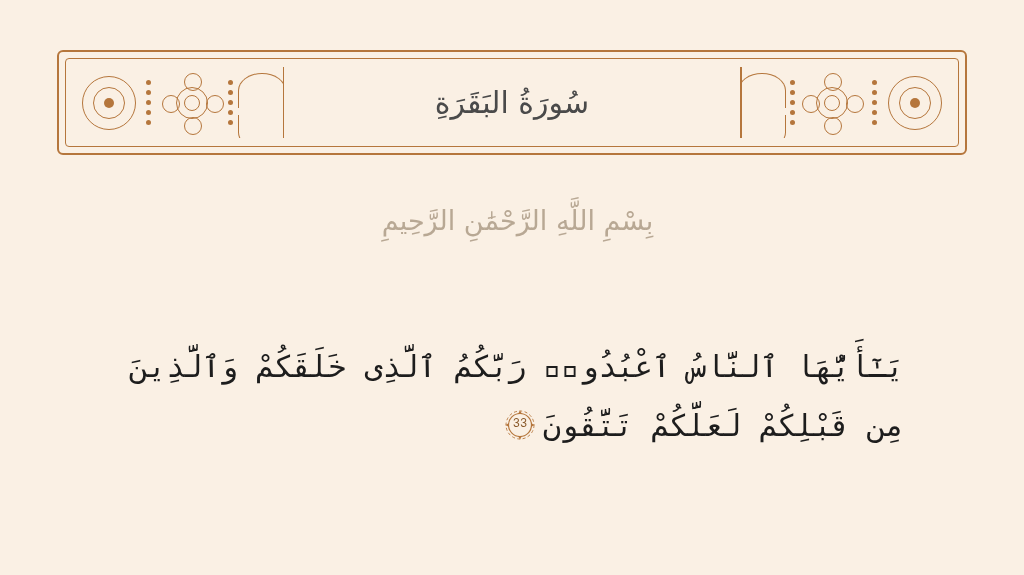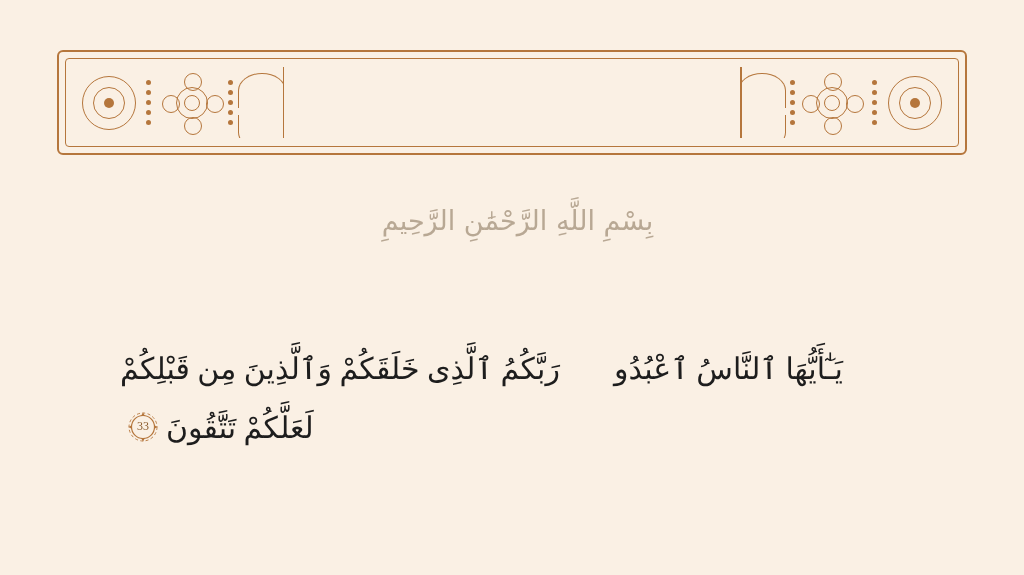--- a/index.html
+++ b/index.html
@@ -144,25 +144,25 @@
     font-family: "DejaVu Sans", sans-serif;
   }
 
   
   .verse-block {
     position: absolute;
     left: 120px;
     right: 120px;
     top: 340px;
     direction: rtl;
-    text-align: left;
+    text-align: right;
     color: #1d1d1d;
     font-size: 30px;
     line-height: 1.95;
-    font-family: Liberation Serif, serif;
+    font-family: Liberation Mono, monospace;
   }
   .verse-marker {
     display: inline-block;
     position: relative;
     width: 34px;
     height: 34px;
     vertical-align: -6px;
     margin: 0 6px;
   }
   .verse-marker svg { display: block; }
@@ -206,20 +206,21 @@
         <i style="top:0px"></i>
           <i style="top:10px"></i>
           <i style="top:20px"></i>
           <i style="top:30px"></i>
           <i style="top:40px"></i>
       </div>
       <div class="arc" style="left:164px;top:6px;width:46px;height:34px;border-radius:50% 50% 0 0;border-bottom:none;"></div>
       <div class="arc" style="left:164px;top:48px;width:46px;height:34px;border-radius:0 0 50% 50%;border-top:none;"></div>
     </div>
 
+    <div class="surah-title">سُورَةُ البَقَرَةِ</div>
 
     <div class="orn-panel orn-right">
       <div class="divider"></div>
       <div class="rosette" style="right:8px;"></div>
       <div class="dotrow" style="right:70px;">
         <i style="top:0px"></i>
           <i style="top:10px"></i>
           <i style="top:20px"></i>
           <i style="top:30px"></i>
           <i style="top:40px"></i>

